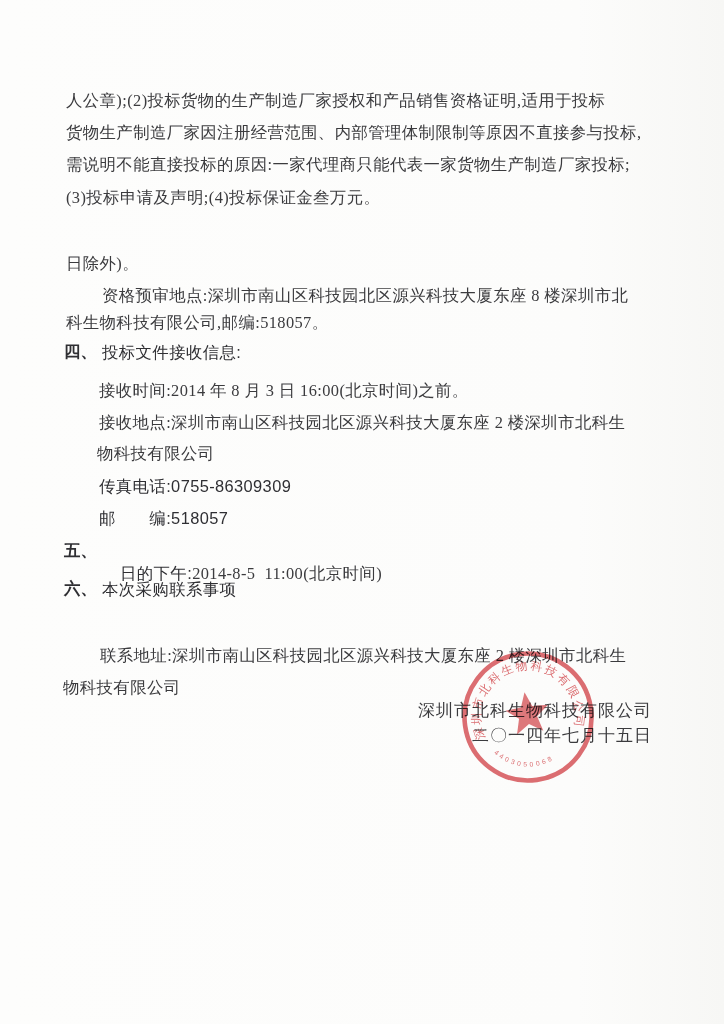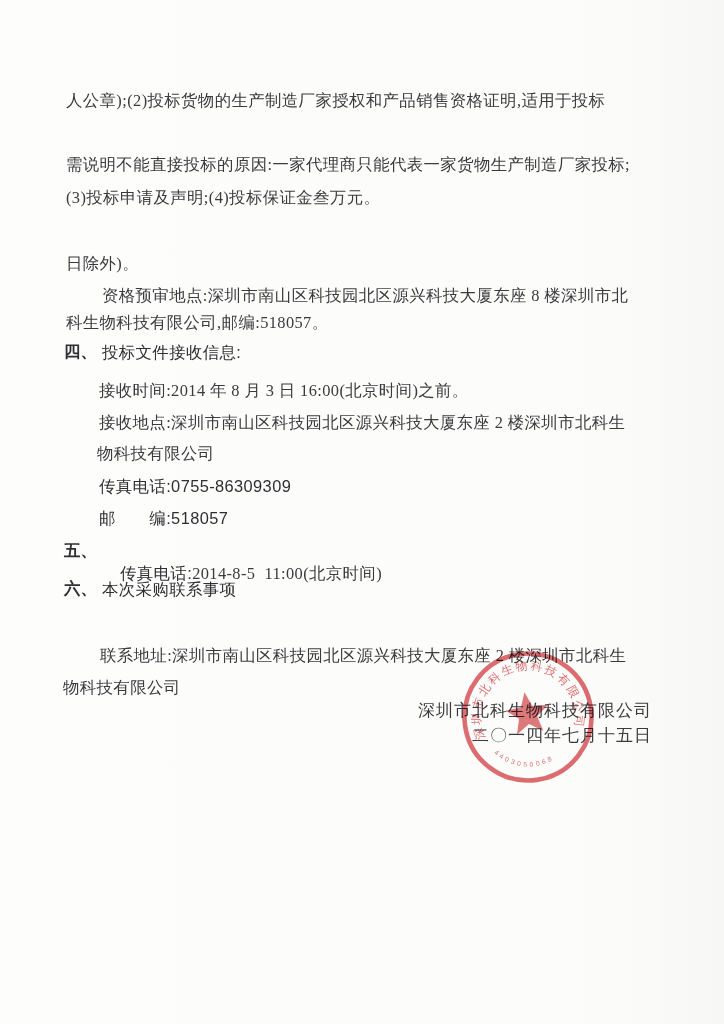--- a/index.html
+++ b/index.html
@@ -26,38 +26,39 @@
     mix-blend-mode:multiply;opacity:.93;transform:rotate(-8deg);
   }
   .gap{display:inline-block;width:42px;}
 </style>
 </head>
 <body>
 
 <div class="page">
 
   <div class="line" style="left:66px;top:90px">人公章);(2)投标货物的生产制造厂家授权和产品销售资格证明,适用于投标</div>
+  <div class="line" style="left:66px;top:122px">货物生产制造厂家因注册经营范围、内部管理体制限制等原因不直接参与投标,</div>
   <div class="line" style="left:66px;top:154px">需说明不能直接投标的原因:一家代理商只能代表一家货物生产制造厂家投标;</div>
   <div class="line" style="left:66px;top:187px">(3)投标申请及声明;(4)投标保证金叁万元。</div>
 
   <div class="line" style="left:66px;top:253px">日除外)。</div>
   <div class="line" style="left:102px;top:285px">资格预审地点:深圳市南山区科技园北区源兴科技大厦东座 8 楼深圳市北</div>
   <div class="line" style="left:66px;top:312px">科生物科技有限公司,邮编:518057。</div>
 
   <div class="num" style="left:64px;top:341px">四、</div>
   <div class="line hsans" style="left:102px;top:341px">投标文件接收信息:</div>
   <div class="line" style="left:99px;top:380px">接收时间:2014 年 8 月 3 日 16:00(北京时间)之前。</div>
   <div class="line" style="left:99px;top:412px">接收地点:深圳市南山区科技园北区源兴科技大厦东座 2 楼深圳市北科生</div>
   <div class="line" style="left:97px;top:443px">物科技有限公司</div>
   <div class="line hsans" style="left:99px;top:475px">传真电话:0755-86309309</div>
   <div class="line hsans" style="left:99px;top:507px">邮　　编:518057</div>
 
   <div class="num" style="left:64px;top:540px">五、</div>
   <div class="line" style="left:102px;top:540px">
-    <span class="hsans">传真电话:</span><span>2014-8-5  11:00(北京时间)</span>
+    <span class="hsans">日的下午:</span><span>2014-8-5  11:00(北京时间)</span>
   </div>
 
   <div class="num" style="left:64px;top:578px">六、</div>
   <div class="line hsans" style="left:102px;top:578px">本次采购联系事项</div>
   <div class="line" style="left:100px;top:645px">联系地址:深圳市南山区科技园北区源兴科技大厦东座 2 楼深圳市北科生</div>
   <div class="line" style="left:63px;top:677px">物科技有限公司</div>
 
   <div class="sig" style="top:699px">
     <div class="sig-line">深圳市北科生物科技有限公司</div>
     <div class="sig-line" style="margin-top:2px">二〇一四年七月十五日</div>

